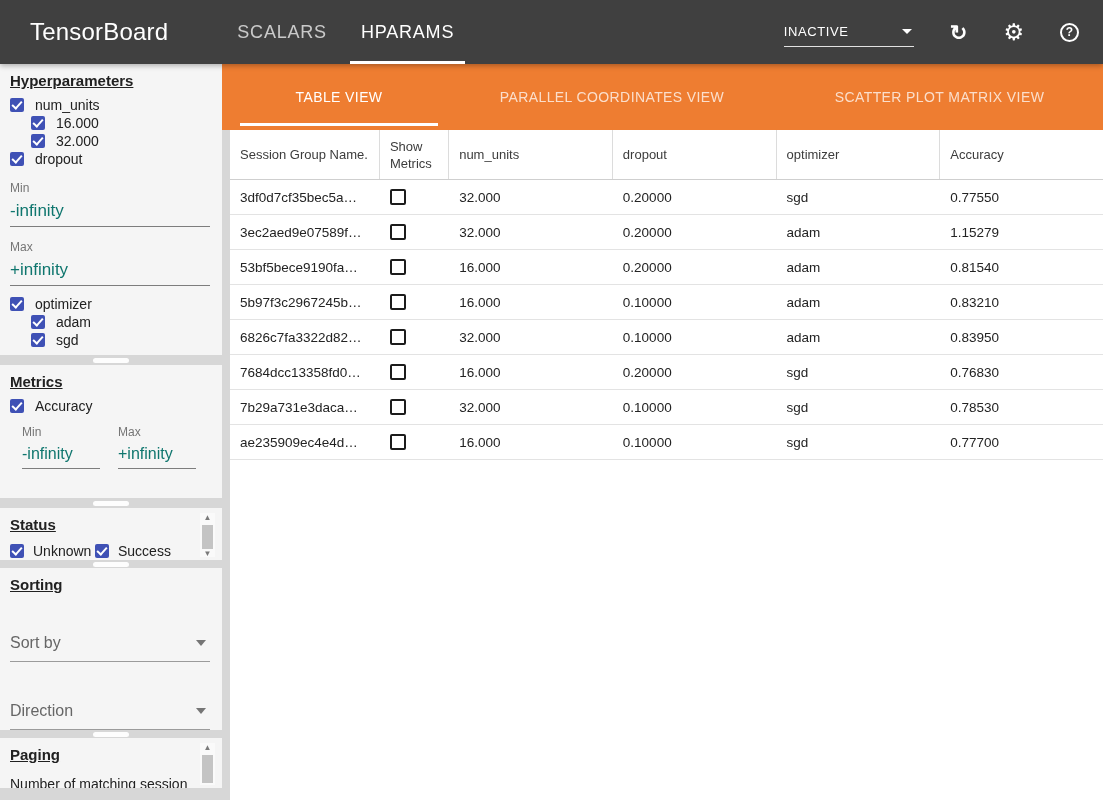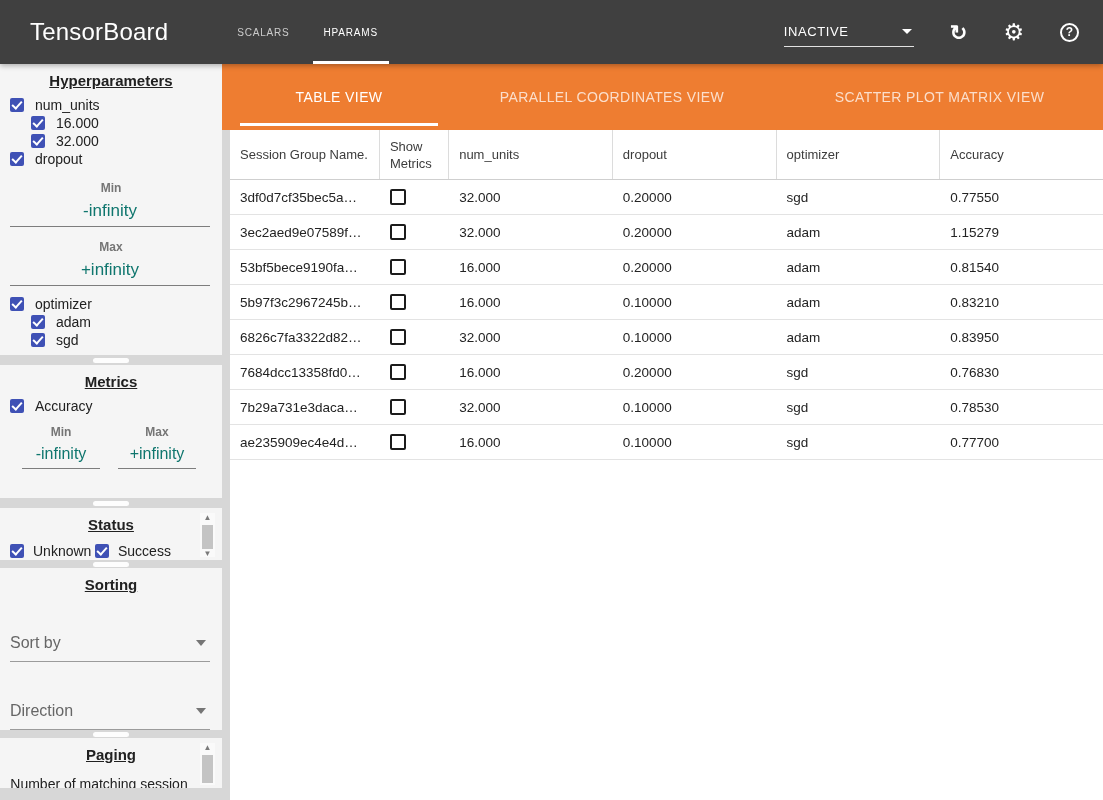--- a/index.html
+++ b/index.html
@@ -4,21 +4,21 @@
 <style>
   * { margin:0; padding:0; box-sizing:border-box; }
   html,body { width:1103px; height:800px; overflow:hidden; background:#fff;
     font-family:"Liberation Sans", sans-serif; }
 
   
   .toolbar { height:64px; background:#404040; display:flex; align-items:stretch;
     color:#fff; position:relative; z-index:10; box-shadow:0 2px 5px rgba(0,0,0,.28); }
   .tb-title { align-self:center; font-size:24px; font-weight:500; margin-left:30px; letter-spacing:.2px; }
   .tb-tabs { display:flex; margin-left:52px; }
-  .tb-tab { display:flex; align-items:center; padding:0 17px; font-size:10px;
+  .tb-tab { display:flex; align-items:center; padding:0 17px; font-size:18px;
     letter-spacing:.8px; color:rgba(255,255,255,.72); position:relative; cursor:pointer; }
   .tb-tab.active { color:#fff; }
   .tb-tab.active::after { content:""; position:absolute; left:6px; right:6px; bottom:0;
     height:3px; background:#fff; }
   .tb-right { margin-left:auto; display:flex; align-items:center; gap:36px; margin-right:24px; }
   .run-select { display:flex; align-items:center; justify-content:space-between; width:130px;
     border-bottom:1px solid rgba(255,255,255,.85); padding:2px 2px 7px 0; font-size:13px;
     letter-spacing:.6px; cursor:pointer; margin-top:4px; }
   .caret-down { width:0; height:0; border-left:5px solid transparent;
     border-right:5px solid transparent; border-top:5px solid #fff; }
@@ -26,40 +26,40 @@
   .tb-icon.gear { font-size:23px; font-weight:normal; }
   .help-circle { width:19px; height:19px; border:2px solid #fff; border-radius:50%;
     display:flex; align-items:center; justify-content:center; font-size:12px; font-weight:bold; cursor:pointer; }
 
   
   .app { display:grid; grid-template-columns:222px 8px 873px; height:736px; }
   .gutter { background:#d7d7d7; }
   .gutter .gutter-top { height:66px; background:#ee7d31; }
 
   
-  .sidebar { background:#d7d7d7; display:flex; flex-direction:column;text-align:center; }
+  .sidebar { background:#d7d7d7; display:flex; flex-direction:column; }
   .pane { background:#f5f5f5; padding:6px 10px 0; overflow:hidden; position:relative; flex:none; }
   .pane-hparams { height:291px; }
   .pane-metrics { height:133px; }
   .pane-status  { height:52px; }
   .pane-sorting { height:162px; }
   .pane-paging  { height:50px; }
   .gap { flex:none; display:flex; align-items:center; justify-content:center; background:#d7d7d7; }
   .gap.g10 { height:10px; } .gap.g8 { height:8px; }
   .handle { width:36px; height:5px; background:#fdfdfd; border-radius:3px; cursor:row-resize; }
   .pane-title { display:inline-block; font-size:15px; font-weight:700; color:#212121;
     text-decoration:underline; padding:2px 0 7px; }
   .cb-row { display:flex; align-items:center; height:18px; }
   .cb { width:14px; height:14px; border-radius:2px; background:#3f51b5; margin-right:11px;
     position:relative; flex:none; cursor:pointer; }
   .cb::after { content:""; position:absolute; left:4px; top:1px; width:4px; height:8px;
     border:solid #fff; border-width:0 2px 2px 0; transform:rotate(42deg); }
   .indent { margin-left:21px; }
   .cb-label { font-size:14px; color:#212121; }
-  .field-label { font-size:12px; color:#757575; margin-top:13px;font-weight:bold; }
+  .field-label { font-size:12px; color:#757575; margin-top:13px; }
   .field-value { font-size:17px; color:#0f766e; padding:6px 0 5px;
     border-bottom:1px solid #7d7d7d; width:200px; cursor:text; }
   .minmax { display:flex; gap:18px; margin-left:12px; }
   .minmax .field-label { margin-top:10px; }
   .minmax .field-value { width:78px; font-size:16px; }
   .status-flow { display:flex; flex-wrap:wrap; width:190px; margin-top:2px; }
   .status-item { display:flex; align-items:center; height:17px; }
   .status-item .cb { margin-right:9px; }
   .w85 { width:85px; } .w72 { width:72px; } .wrest { }
   .vscroll { position:absolute; top:5px; right:7px; bottom:3px; width:15px; background:#fafafa;

